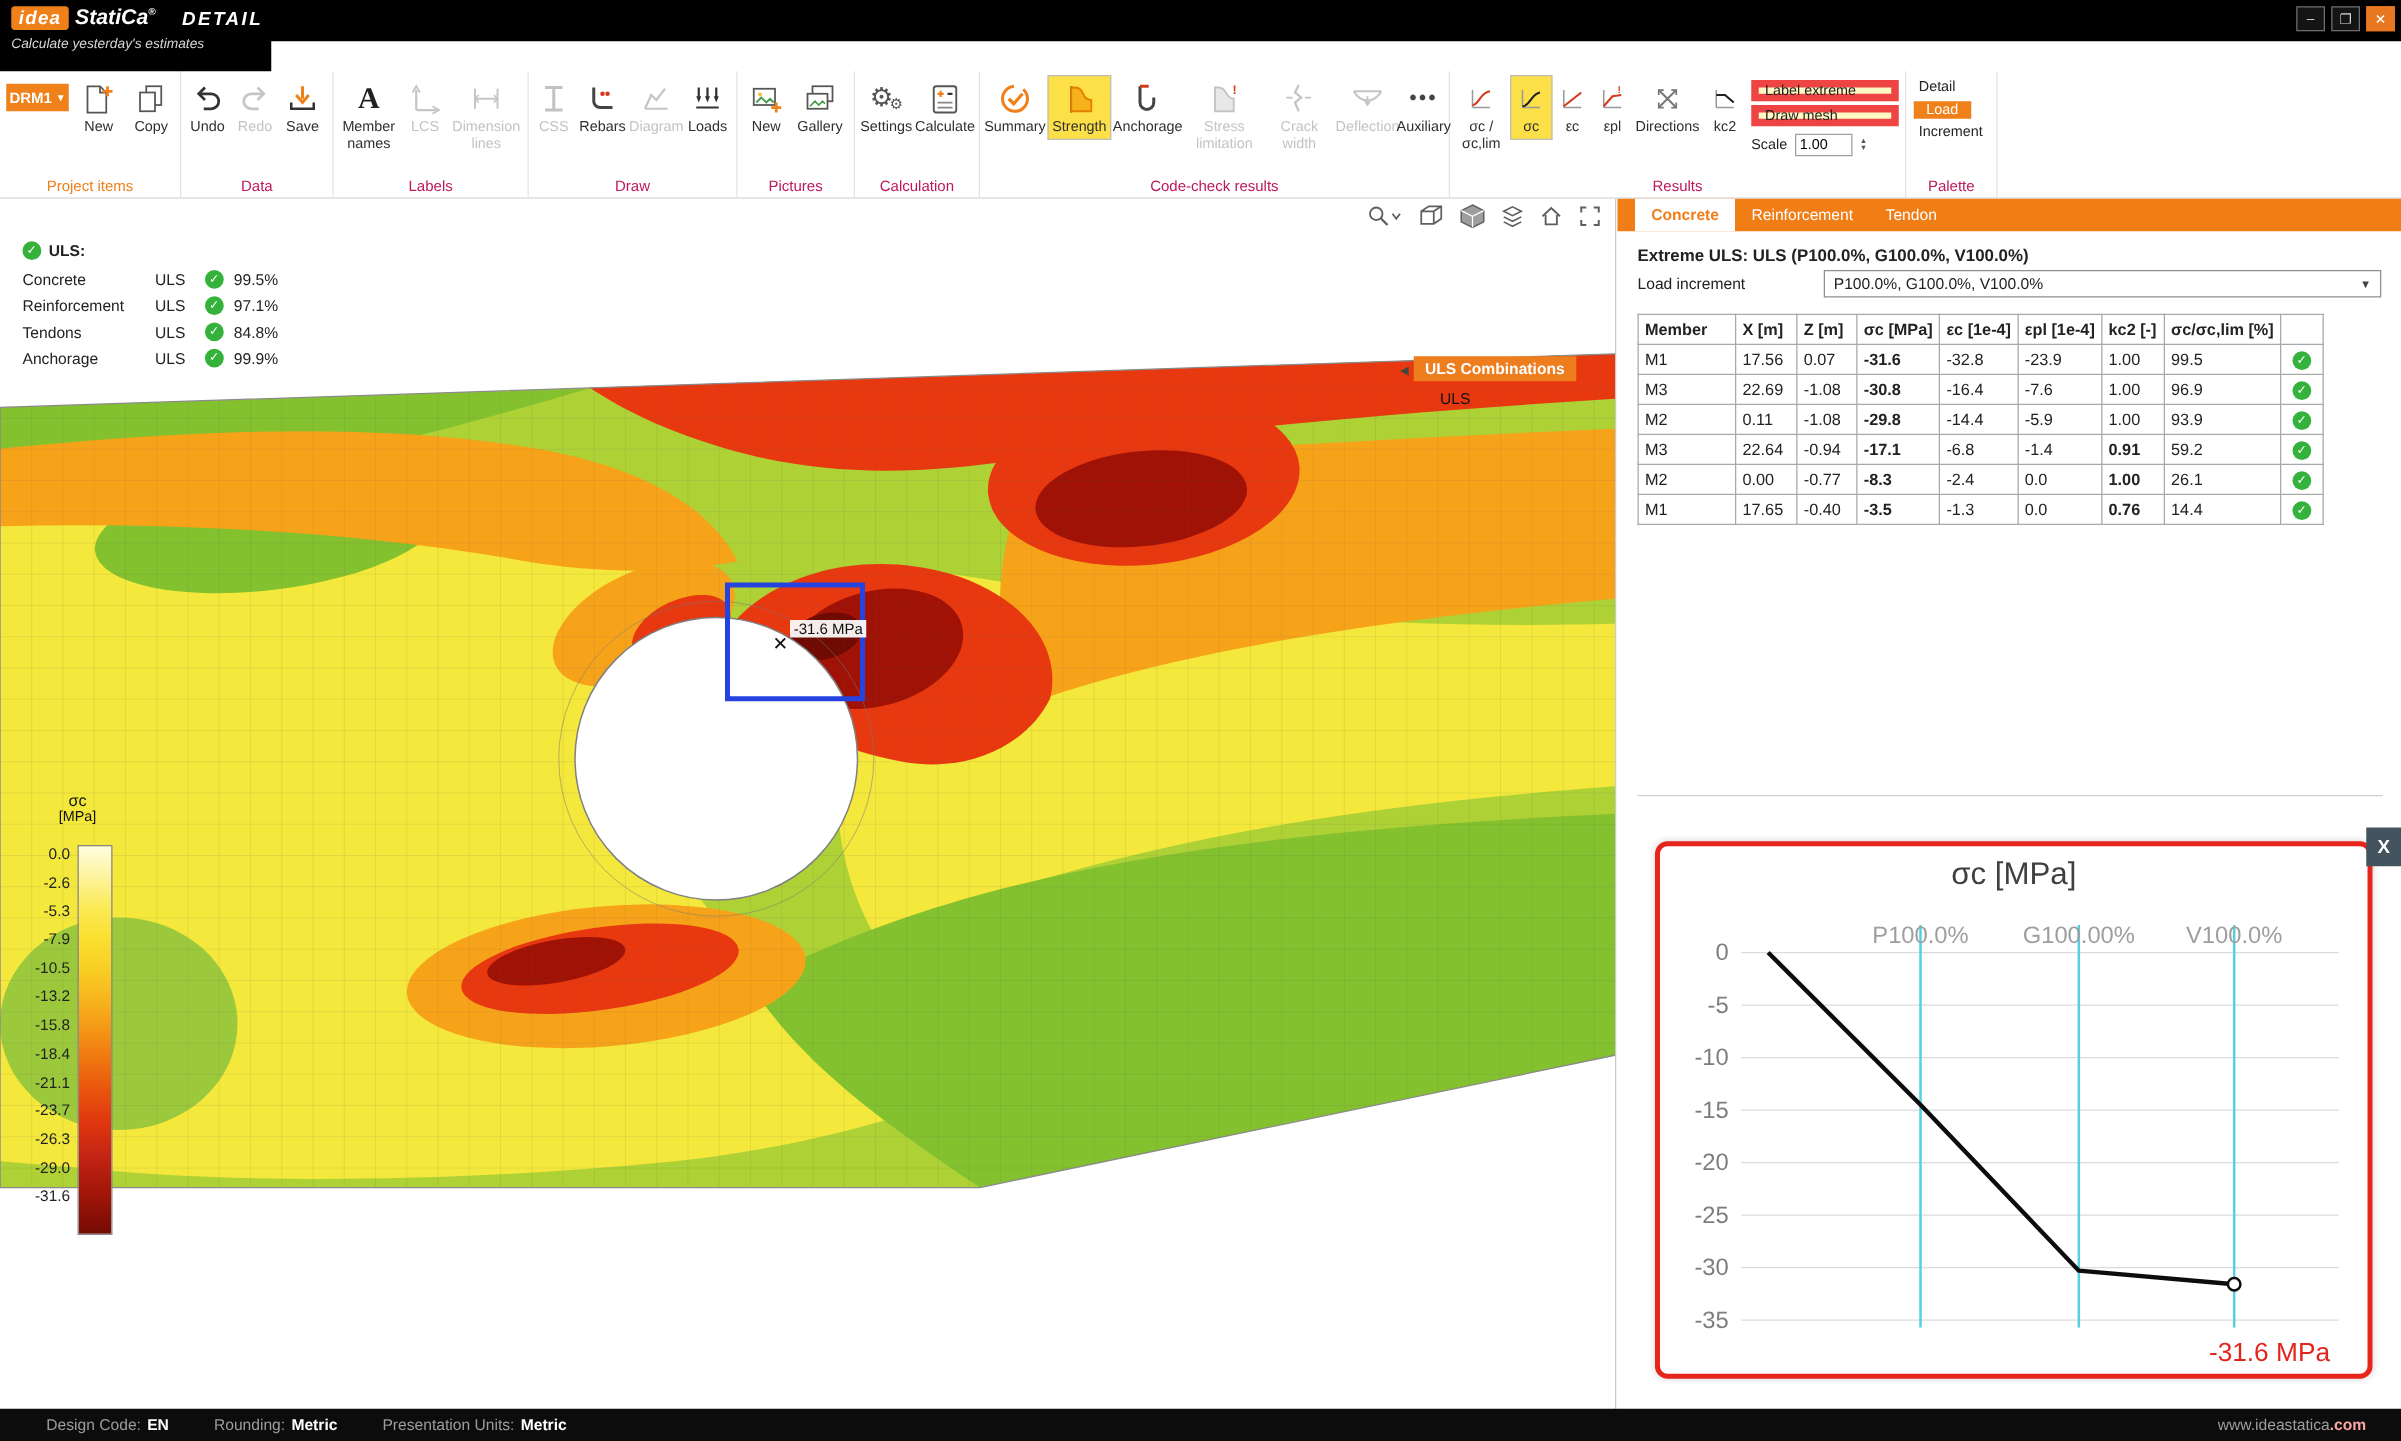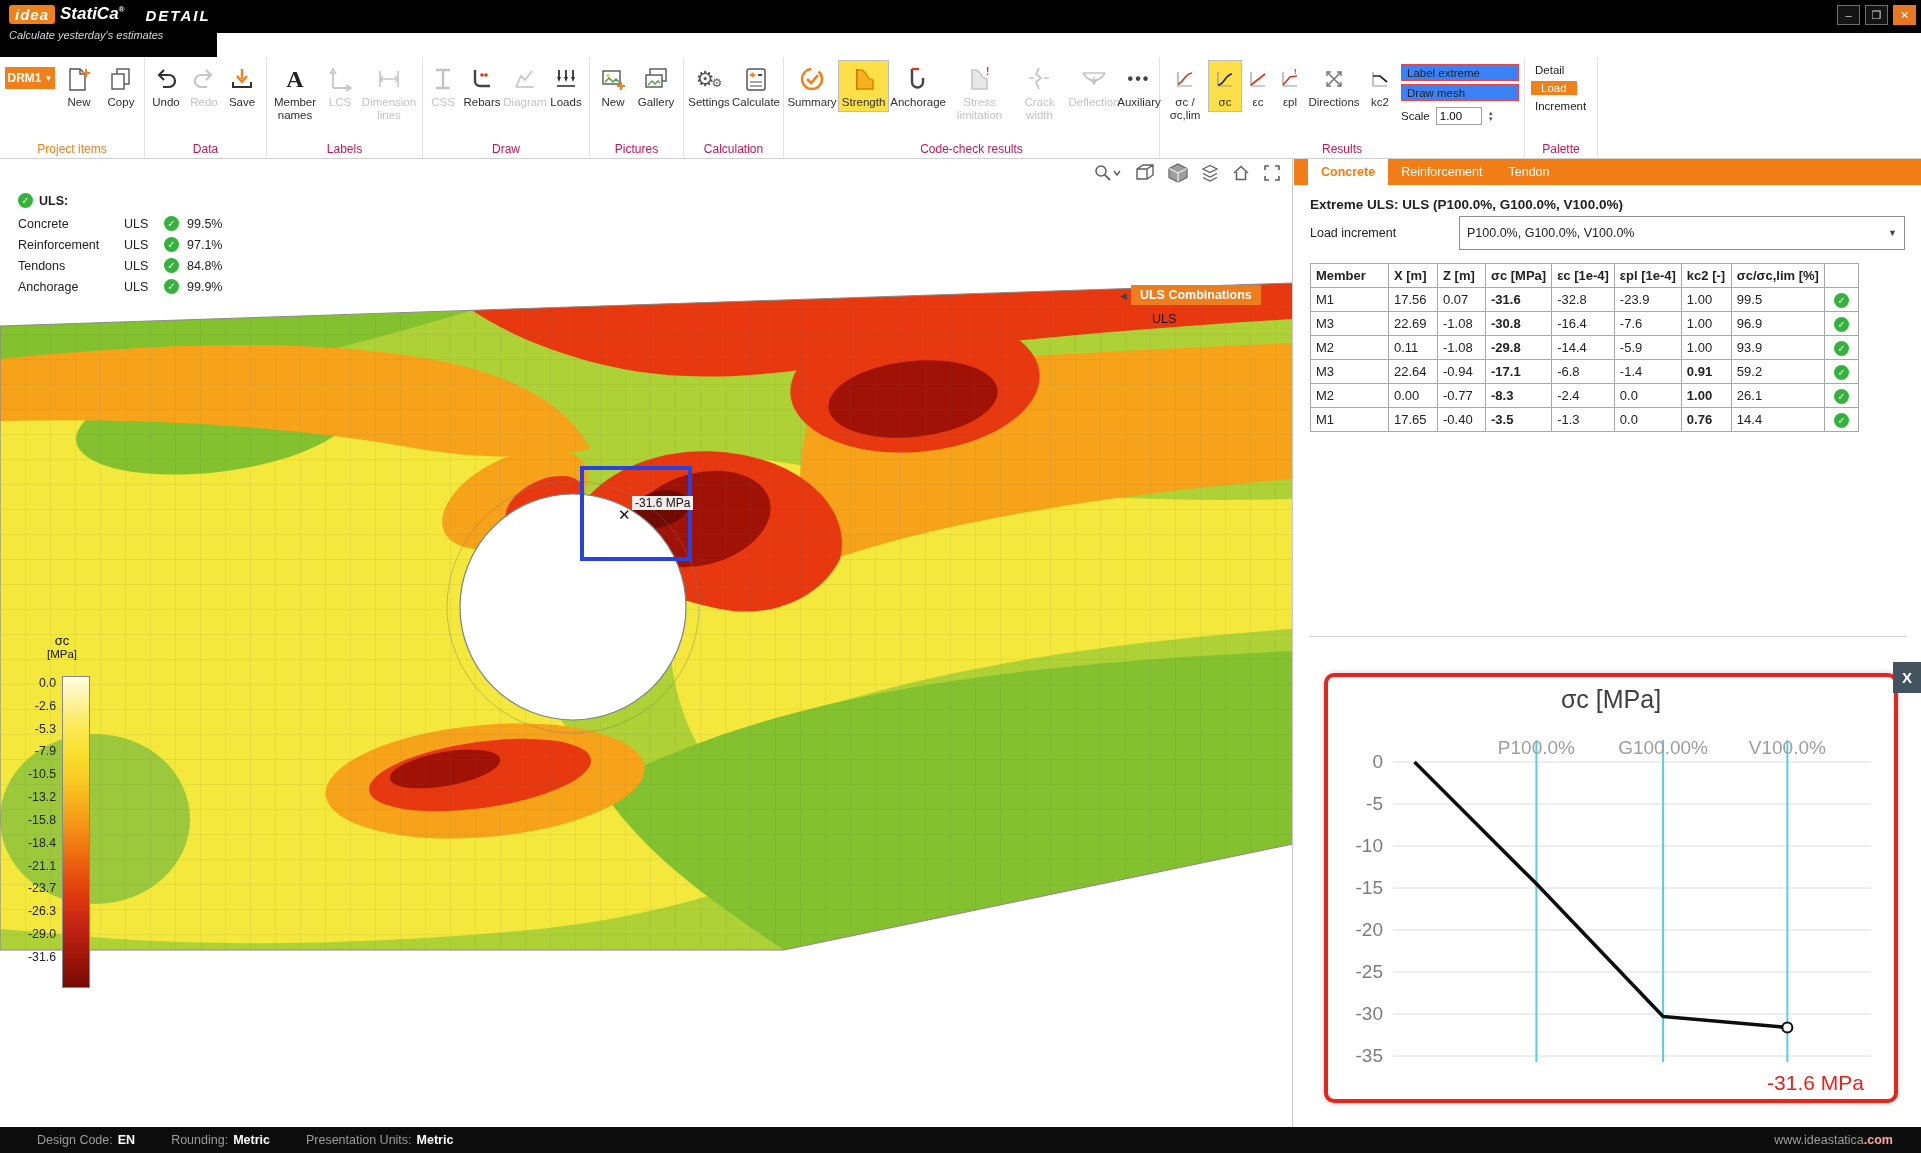--- a/index.html
+++ b/index.html
@@ -39,21 +39,21 @@
   .rglabel.on{color:#f08019}
   .ritem{display:flex;flex-direction:column;align-items:center;padding:2px 1px;border:1px solid transparent;text-align:center;font-size:11.5px;line-height:1.12;color:#2f2f2f;cursor:default}
   .ritem .ric{height:32px;display:flex;align-items:center;justify-content:center;margin-bottom:1px}
   .ritem.dis{color:#c3c3c3}
   .ritem.sel{background:#fde047;border-color:#bdbdbd}
   #drm-btn{margin:7px 3px 0 3px;width:50px;height:22px;background:#f08019;border:none;color:#fff;font-weight:bold;font-size:12px;display:flex;align-items:center;justify-content:center;gap:3px;cursor:default}
   #drm-btn .caret{font-size:8px}
   .ricA{font-size:24px;font-weight:bold;color:#222;font-family:"Liberation Serif",serif}
   .dots3{font-size:16px;font-weight:bold;letter-spacing:2px;color:#444}
   .togglecol{display:flex;flex-direction:column;padding:4px 3px 0 3px;width:124px}
-  .toggle{display:flex;align-items:center;height:17px;margin-bottom:3px;padding:0 5px;font-size:11.5px;background:#3b82f6;border:1px solid #ef4444;white-space:nowrap}
+  .toggle{display:flex;align-items:center;height:17px;margin-bottom:3px;padding:0 5px;font-size:11.5px;background:#fef9c3;border:6px solid #ef4444;white-space:nowrap}
   .scalerow{display:flex;align-items:center;gap:6px;font-size:11.5px;margin-top:3px}
   .scaleinput{width:46px;height:18px;border:1px solid #9f9f9f;font-size:11.5px;padding:0 3px;font-family:inherit}
   .spin{display:flex;flex-direction:column;font-size:6px;color:#555;line-height:1}
   .palcol{display:flex;flex-direction:column;align-items:flex-start;padding:6px 5px 0 6px;gap:4px}
   .palbtn{font-size:11.5px;padding:1px 4px;white-space:nowrap}
   .palbtn.load{background:#f08019;color:#fff;padding:1px 10px}
 
   
   #canvas{position:absolute;left:0;top:159px;width:1293px;height:968px;background:#fff;border-right:1px solid #c9c9c9;overflow:hidden}
   #contour{position:absolute;left:0;top:0}
@@ -83,21 +83,21 @@
 
   
   #panel{position:absolute;left:1294px;top:159px;width:627px;height:968px;background:#fff}
   #ptabs{height:26px;background:#f07d16;display:flex;align-items:stretch;padding-left:14px}
   .ptab{padding:0 13px;display:flex;align-items:center;color:#fff;font-size:12.5px;cursor:default}
   .ptab.active{background:#fff;color:#f07d16;font-weight:bold}
   #pbody{padding:12px 16px 0 16px}
   #extreme{font-weight:bold;font-size:13.5px;margin-bottom:4px}
   #lirow{display:flex;align-items:center;margin-bottom:13px}
   #lirow .lbl{font-size:12.5px;width:149px}
-  #combobox{flex:1;height:22px;border:1px solid #8f8f8f;display:flex;align-items:center;justify-content:space-between;padding:16px 7px;font-size:12.5px;background:#fff}
+  #combobox{flex:1;height:22px;border:1px solid #8f8f8f;display:flex;align-items:center;justify-content:space-between;padding:4px 7px;font-size:12.5px;background:#fff}
   #combobox .caret{font-size:9px;color:#444}
   #restable{border-collapse:collapse;font-size:13px}
   #restable th,#restable td{border:1px solid #a8a8a8;padding:2px 5px;text-align:left;height:24px;white-space:nowrap}
   #restable th{font-weight:bold;background:#fff}
   #restable td.b{font-weight:bold}
   #restable td.ck{text-align:center;padding:2px}
   #pdivider{position:absolute;left:16px;right:15px;top:477px;border-top:1px solid #d0d0d0}
   #chartcard{position:absolute;left:30px;top:514px;width:574px;height:430px;background:#fff;border:4px solid #e8251d;border-radius:10px;box-shadow:0 0 6px rgba(0,0,0,.18)}
   #charttitle{text-align:center;font-size:25px;color:#3f3f3f;margin-top:8px}
   #chart-svg{display:block;margin:0 auto}

